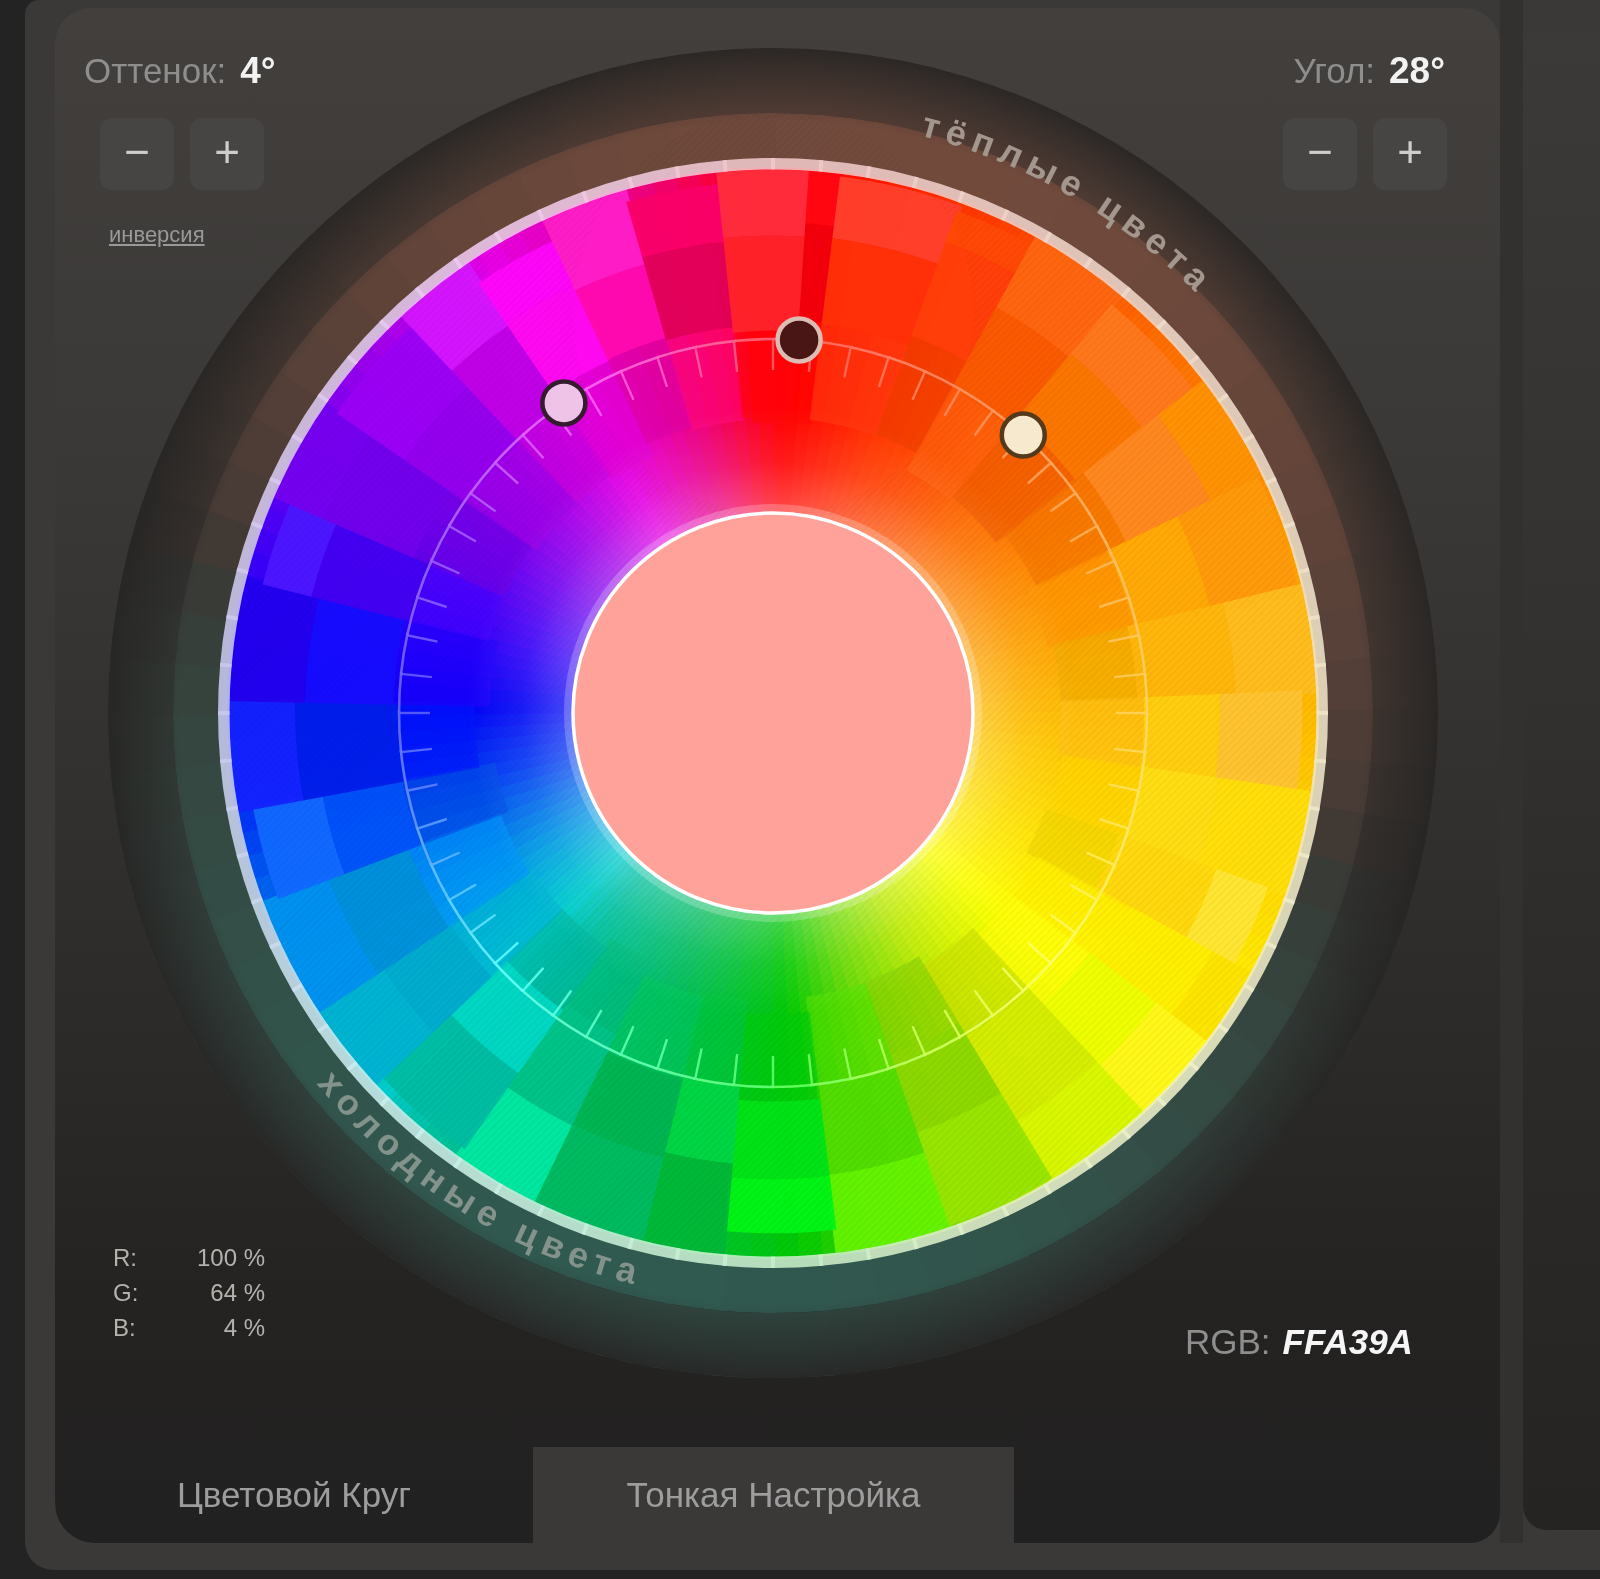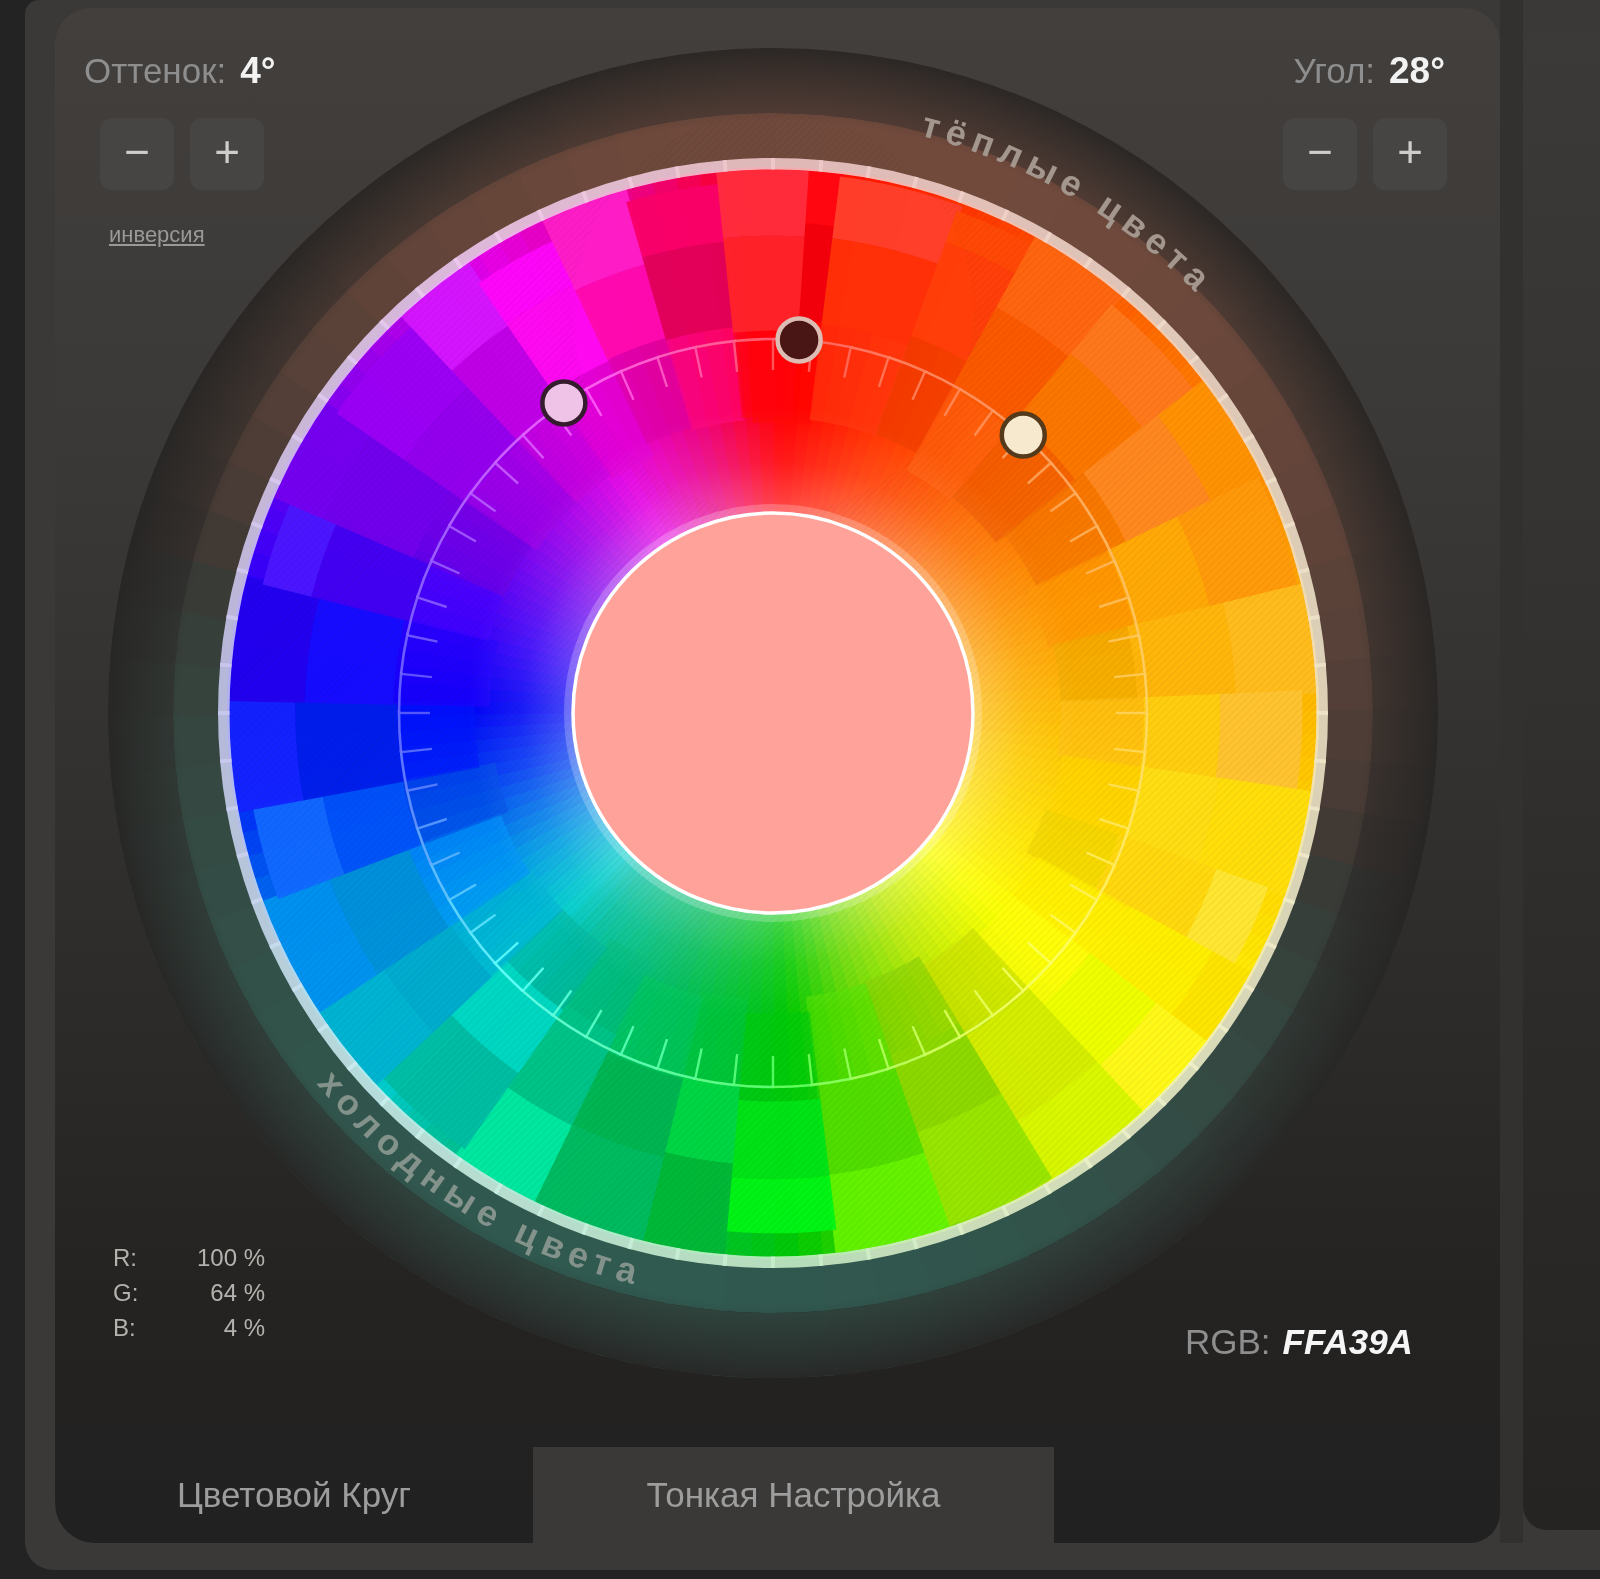--- a/index.html
+++ b/index.html
@@ -16,21 +16,21 @@
   .val{color:#f2f2f2;font-weight:bold;margin-left:14px;font-size:37px;}
   .btn{position:absolute;width:74px;height:72px;border-radius:12px;background:#474544;color:#cfcdcc;font-size:44px;line-height:68px;text-align:center;}
   .invert{position:absolute;left:98px;top:222px;font-size:22px;color:#999;text-decoration:underline;margin-left:11px;}
   .rgb{position:absolute;left:113px;top:1240px;font-size:24px;color:#b5b2ae;line-height:35px;}
   .rgb .lab{display:inline-block;width:48px;}
   .rgb .v{display:inline-block;width:104px;text-align:right;}
   .hex{position:absolute;left:1185px;top:1322px;font-size:35px;color:#8e8e8e;}
   .hex b{color:#f5f5f5;margin-left:12px;font-style:italic;}
   .tab{position:absolute;top:1439px;height:96px;}
   .tab span{position:absolute;left:0;right:0;top:0;bottom:0;display:flex;align-items:center;justify-content:center;font-size:35px;color:#9d9d9d;}
-  .tab.raised{background:#3a3938;padding-left:40px;}
+  .tab.raised{background:#3a3938;}
 </style>
 </head>
 <body>
 
 <div class="frame"></div>
 <div class="content">
   <div class="tab" style="left:0;width:478px;">
     <span>Цветовой Круг</span>
   </div>
   <div class="tab raised" style="left:478px;width:481px;">

